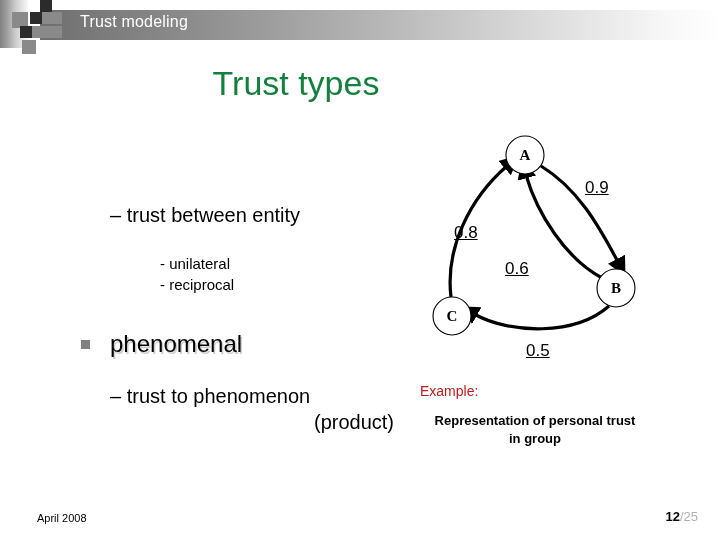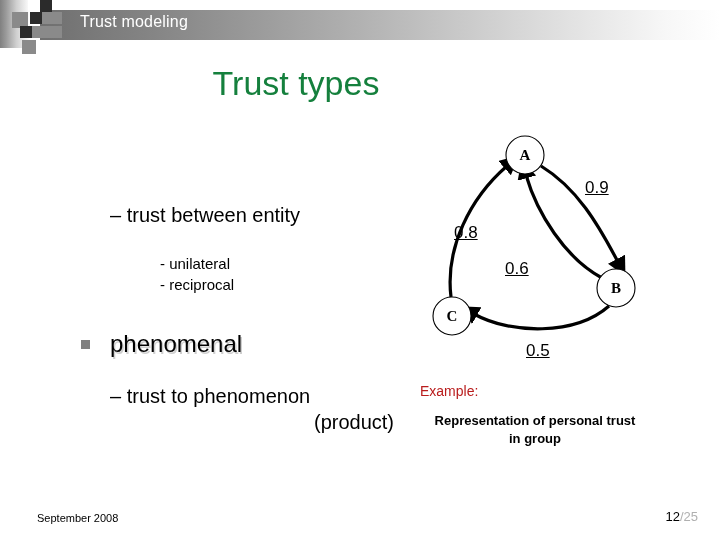--- a/index.html
+++ b/index.html
@@ -156,21 +156,21 @@
     color: #000000;
     white-space: nowrap;
   }
   #footer-page {
     position: absolute;
     right: 22px;
     top: 509px;
     font-size: 13px;
     white-space: nowrap;
   }
-  #footer-page .cur { font-weight: normal; color: #000000; text-align: right; }
+  #footer-page .cur { font-weight: bold; color: #000000; text-align: right; }
   #footer-page .tot { color: #b0b0b0; }
 </style>
 </head>
 <body>
 
 <div id="slide">
 
   <div id="header-bar"></div>
 
   <div id="deco">
@@ -241,18 +241,18 @@
     <div class="edge-weight" style="left:110px; top:131px;">0.6</div>
     <div class="edge-weight" style="left:125px; top:213px;margin-left:6px;">0.5</div>
   </div>
 
   <div id="example-label">Example:</div>
   <div id="caption">
     <div>Representation of personal trust</div>
     <div>in group</div>
   </div>
 
-  <div id="footer-date">September 2008</div>
+  <div id="footer-date">April 2008</div>
   <div id="footer-page">
     <span class="cur">12</span><span class="tot">/25</span>
   </div>
 
 </div>
 
 </body></html>

